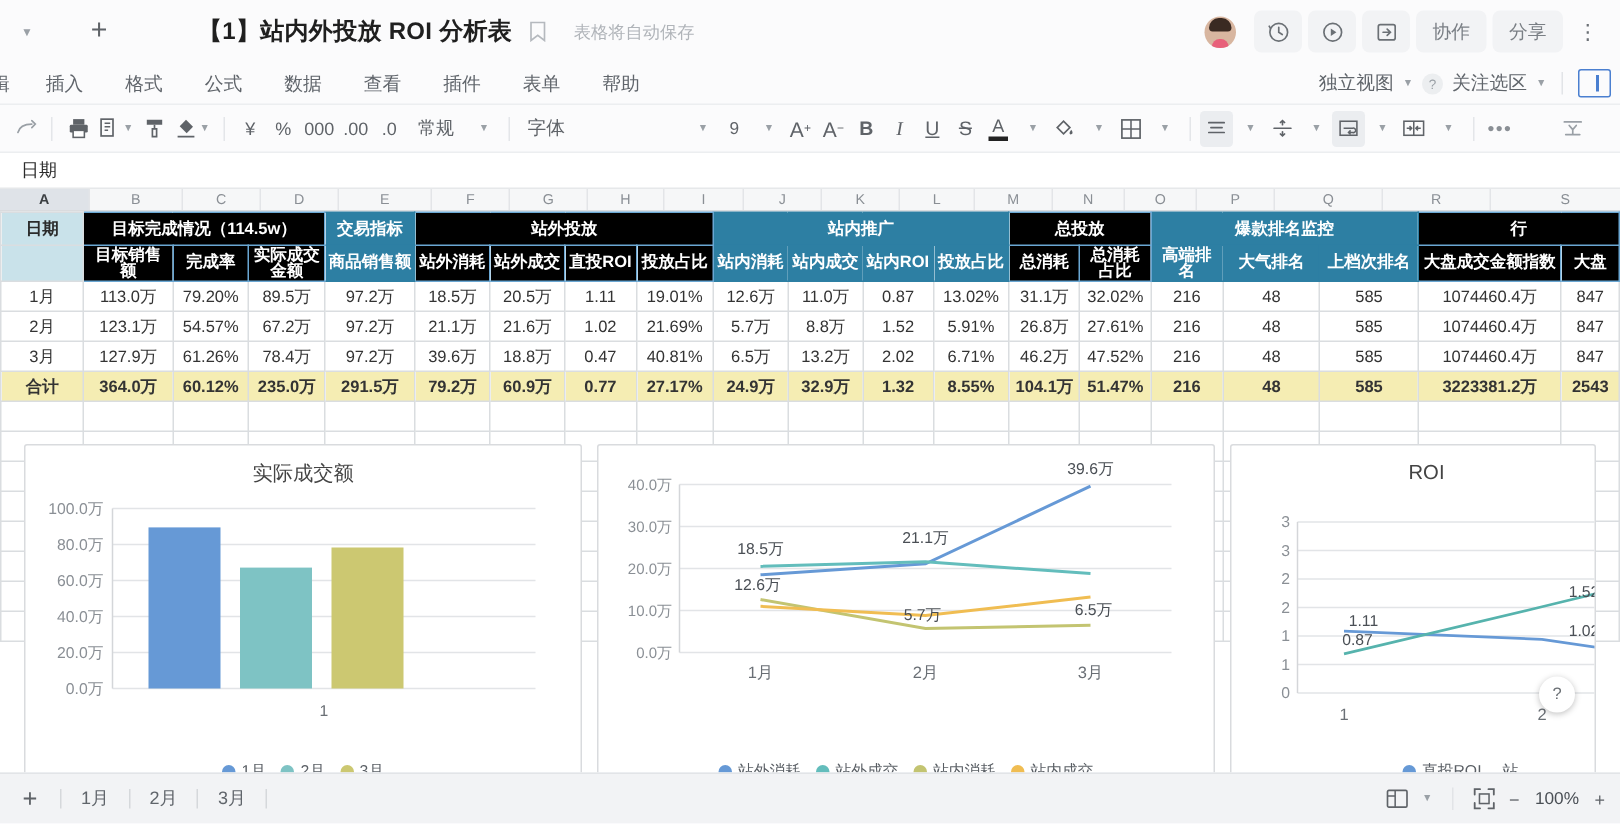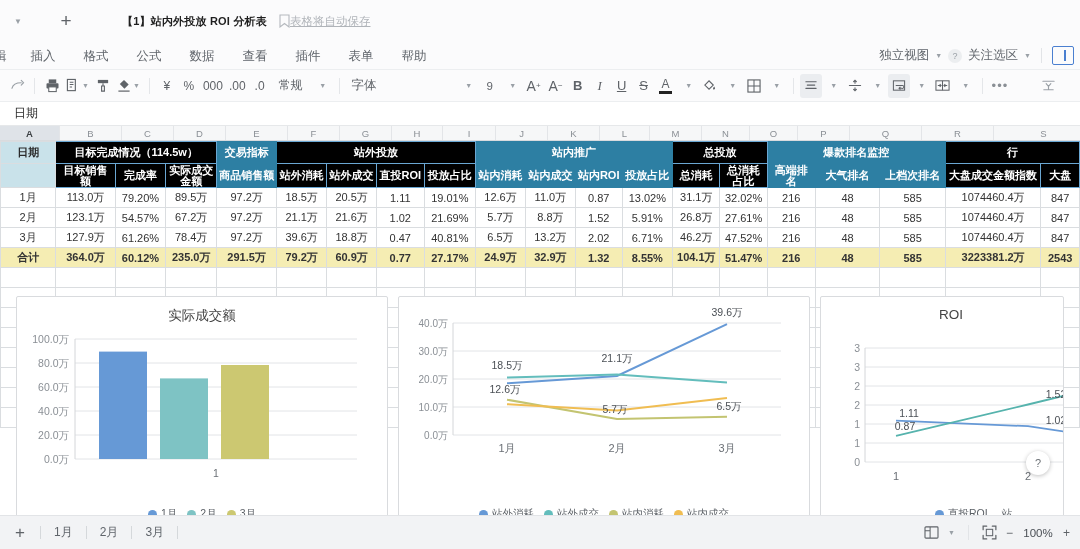--- a/index.html
+++ b/index.html
@@ -10,23 +10,23 @@
     color:#333;
     background:#fff;
   }
   .app { width:1080px; height:549px; display:flex; flex-direction:column; background:#f7f8fa; }
 
   
   .titlebar { height:42px; background:#fbfbfc; display:flex; align-items:center; flex-shrink:0; position:relative; }
   .tab-caret { width:36px; height:42px; display:flex; align-items:center; justify-content:center; color:#9aa0a6; font-size:8px; }
   .tab-plus { width:52px; height:30px; margin-left:4px; display:flex; align-items:center; justify-content:center;
               color:#5f6368; font-size:19px; font-weight:300; border-radius:4px; }
-  .doc-title { margin-left:30px; font-size:11px; font-weight:bold; color:#1f1f1f; letter-spacing:.2px; }
+  .doc-title { margin-left:40px; font-size:16px; font-weight:bold; color:#1f1f1f; letter-spacing:.2px; }
   .bookmark-ic { margin-left:12px; color:#b5b9be; font-size:13px; }
-  .autosave { color:#b0b4b9; font-size:11.5px;text-decoration:underline; }
+  .autosave { margin-left:18px; color:#b0b4b9; font-size:11.5px; }
   .tb-right { position:absolute; right:8px; top:0; height:42px; display:flex; align-items:center; gap:4px; }
   .avatar { width:21px; height:21px; border-radius:50%; background:#d8b6a0; position:relative; overflow:hidden; margin-right:8px; }
   .avatar::before { content:""; position:absolute; left:3px; top:1px; width:15px; height:9px; border-radius:8px 8px 3px 3px; background:#3a2a22; }
   .avatar::after { content:""; position:absolute; left:5px; bottom:0px; width:11px; height:6px; border-radius:5px 5px 0 0; background:#e8607a; }
   .ic-btn { width:32px; height:28px; border-radius:5px; background:#f2f3f5; display:flex; align-items:center; justify-content:center; color:#6b7075; }
   .txt-btn { height:28px; padding:0 11px; border-radius:5px; background:#f2f3f5; display:flex; align-items:center; color:#7a7f85; font-size:12.5px; }
   .more-btn { width:26px; height:28px; display:flex; align-items:center; justify-content:center; color:#6b7075; font-size:14px; letter-spacing:1px; }
 
   
   .menubar { height:28px; background:#fbfbfc; display:flex; align-items:center; flex-shrink:0; position:relative;
@@ -110,20 +110,45 @@
   <div class="titlebar">
     <div class="tab-caret">▼</div>
     <div class="tab-plus">+</div>
     <div class="doc-title">【1】站内外投放 ROI 分析表</div>
     <div class="bookmark-ic">
       <svg width="11" height="14" viewBox="0 0 11 14">
           <path d="M1 1h9v12l-4.5-3.5L1 13z" fill="none" stroke="#b5b9be" stroke-width="1.1"></path>
         </svg>
     </div>
     <div class="autosave">表格将自动保存</div>
+    <div class="tb-right">
+      <div class="avatar"></div>
+      <div class="ic-btn">
+        <svg width="15" height="15" viewBox="0 0 16 16">
+            <circle cx="8" cy="8" r="6.3" fill="none" stroke="#6b7075" stroke-width="1.2"></circle>
+            <path d="M8 4.5V8l2.5 1.6" fill="none" stroke="#6b7075" stroke-width="1.2" stroke-linecap="round"></path>
+            <path d="M2.2 5.3 1 3.3" stroke="#6b7075" stroke-width="1.2"></path>
+          </svg>
+      </div>
+      <div class="ic-btn">
+        <svg width="15" height="15" viewBox="0 0 16 16">
+            <circle cx="8" cy="8" r="6.3" fill="none" stroke="#6b7075" stroke-width="1.2"></circle>
+            <path d="M6.6 5.3 10.6 8l-4 2.7z" fill="#6b7075"></path>
+          </svg>
+      </div>
+      <div class="ic-btn">
+        <svg width="15" height="15" viewBox="0 0 16 16">
+            <rect x="2" y="2.6" width="12" height="10.8" rx="1.4" fill="none" stroke="#6b7075" stroke-width="1.2"></rect>
+            <path d="M5.4 8h5M8.3 5.8 10.6 8l-2.3 2.2" fill="none" stroke="#6b7075" stroke-width="1.2" stroke-linecap="round"></path>
+          </svg>
+      </div>
+      <div class="txt-btn">协作</div>
+      <div class="txt-btn">分享</div>
+      <div class="more-btn">⋮</div>
+    </div>
   </div>
 
   <div class="menubar">
     <div class="menu-item clipped">辑</div>
     <div class="menu-item">插入</div>
     <div class="menu-item">格式</div>
     <div class="menu-item">公式</div>
     <div class="menu-item">数据</div>
     <div class="menu-item">查看</div>
     <div class="menu-item">插件</div>

